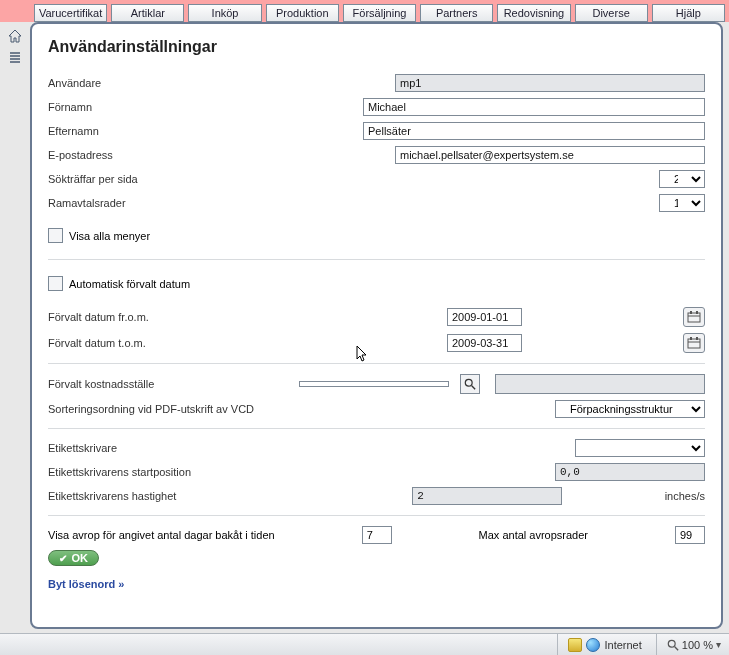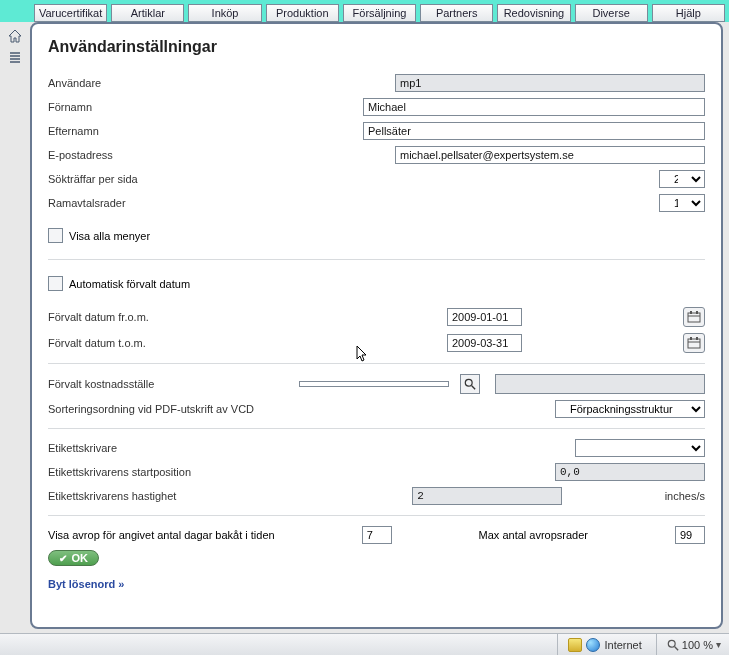--- a/index.html
+++ b/index.html
@@ -1,18 +1,18 @@
 <!DOCTYPE html>
 <html><head>
 <meta charset="utf-8">
 <style>
   * { box-sizing: border-box; font-family: Verdana, Arial, sans-serif; font-size: 11px; }
   body { margin: 0; background: #dadce0; width: 729px; height: 655px; overflow: hidden; }
   .shell { width: 729px; height: 655px; position: relative; background: #e8e8e8; }
-  .tabbar { display: flex; gap: 4px; padding: 4px 4px 0 34px; background: #5eead4; }
+  .tabbar { display: flex; gap: 4px; padding: 4px 4px 0 34px; background: #fca5a5; }
   .tab { border: 1px solid #7a8a99; background: linear-gradient(#fdfdfd,#e6e9ec); padding: 2px 0; font-size: 11px; color: #223; cursor: pointer; text-align: center; width: 75px; }
   .leftstrip { position: absolute; left: 0; top: 22px; width: 30px; height: 610px; background: #e8e8e8; }
   .leftstrip .homeico, .leftstrip .listico { width: 16px; height: 16px; margin: 6px auto; display: block; }
   .homeico svg, .listico svg { width: 16px; height: 16px; }
   .panel { position: absolute; left: 30px; top: 22px; right: 6px; bottom: 26px; background: #fff; border: 2px solid #6a7a92; border-radius: 8px; padding: 10px 16px 10px 16px; overflow: hidden; }
   h1.title { font-size: 16px; font-weight: bold; color: #222; margin: 4px 0 18px 0; }
   .row { display: flex; align-items: center; margin-bottom: 6px; justify-content: space-between; }
   .lbl { width: 244px; color: #333; }
   .val-ro { border: 1px solid #7f8a96; background: #e4e6e9; padding: 2px 4px; width: 310px; color: #111; cursor: default; }
   .val-ed { border: 1px solid #7f8a96; background: #fff; padding: 2px 4px; width: 342px; color: #111; }

